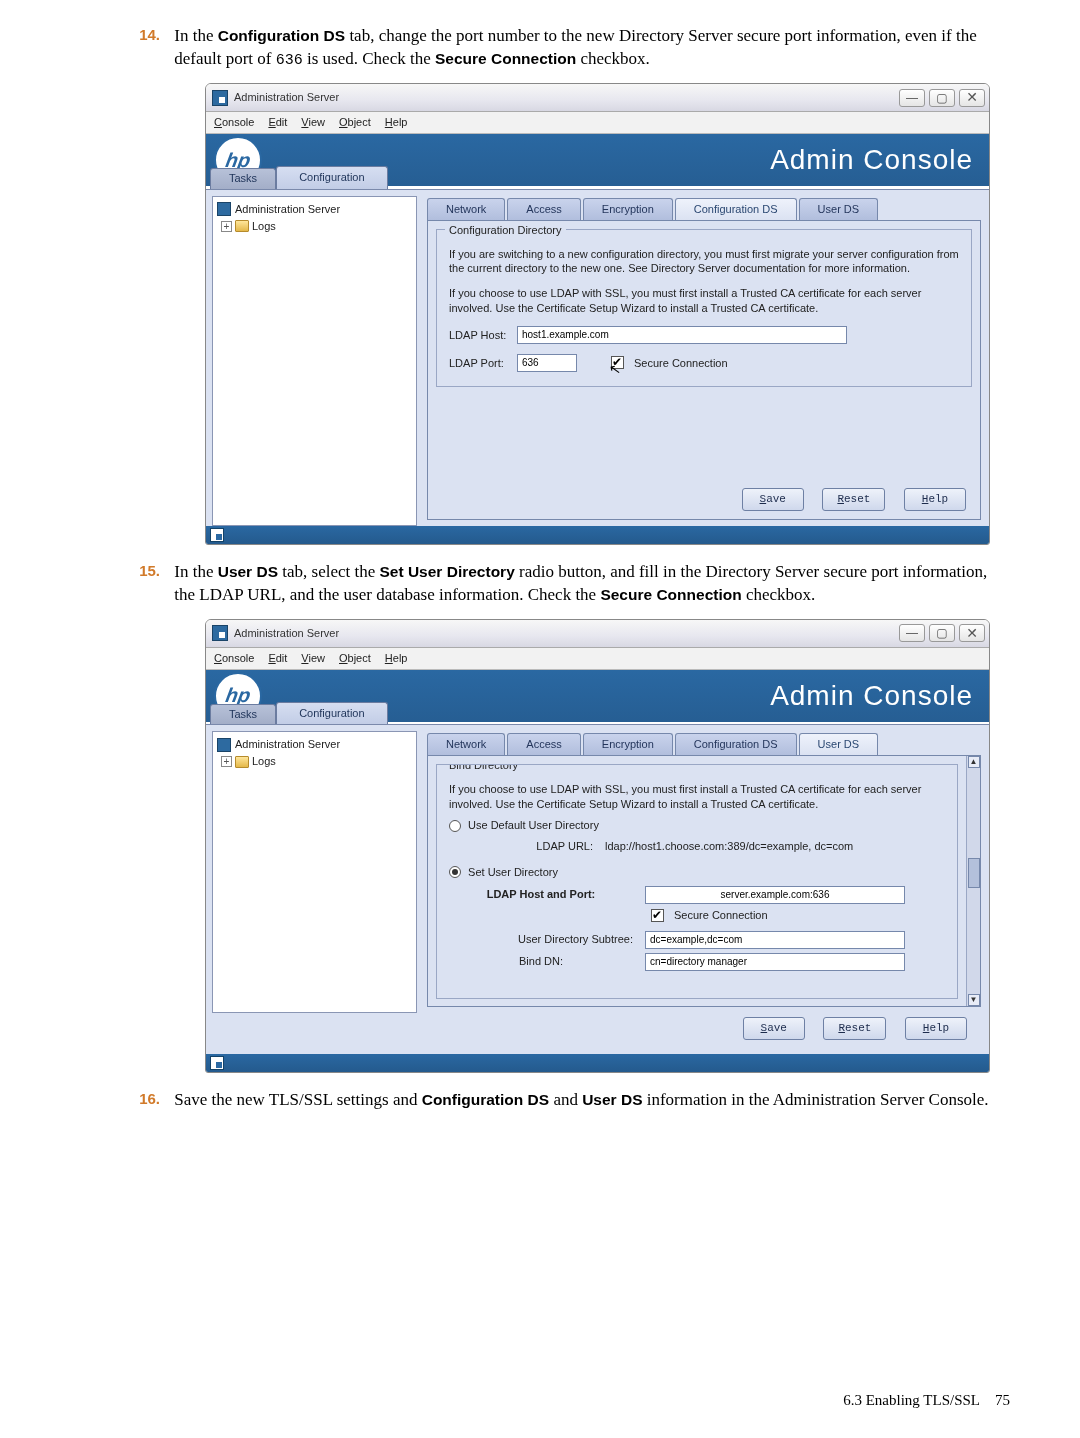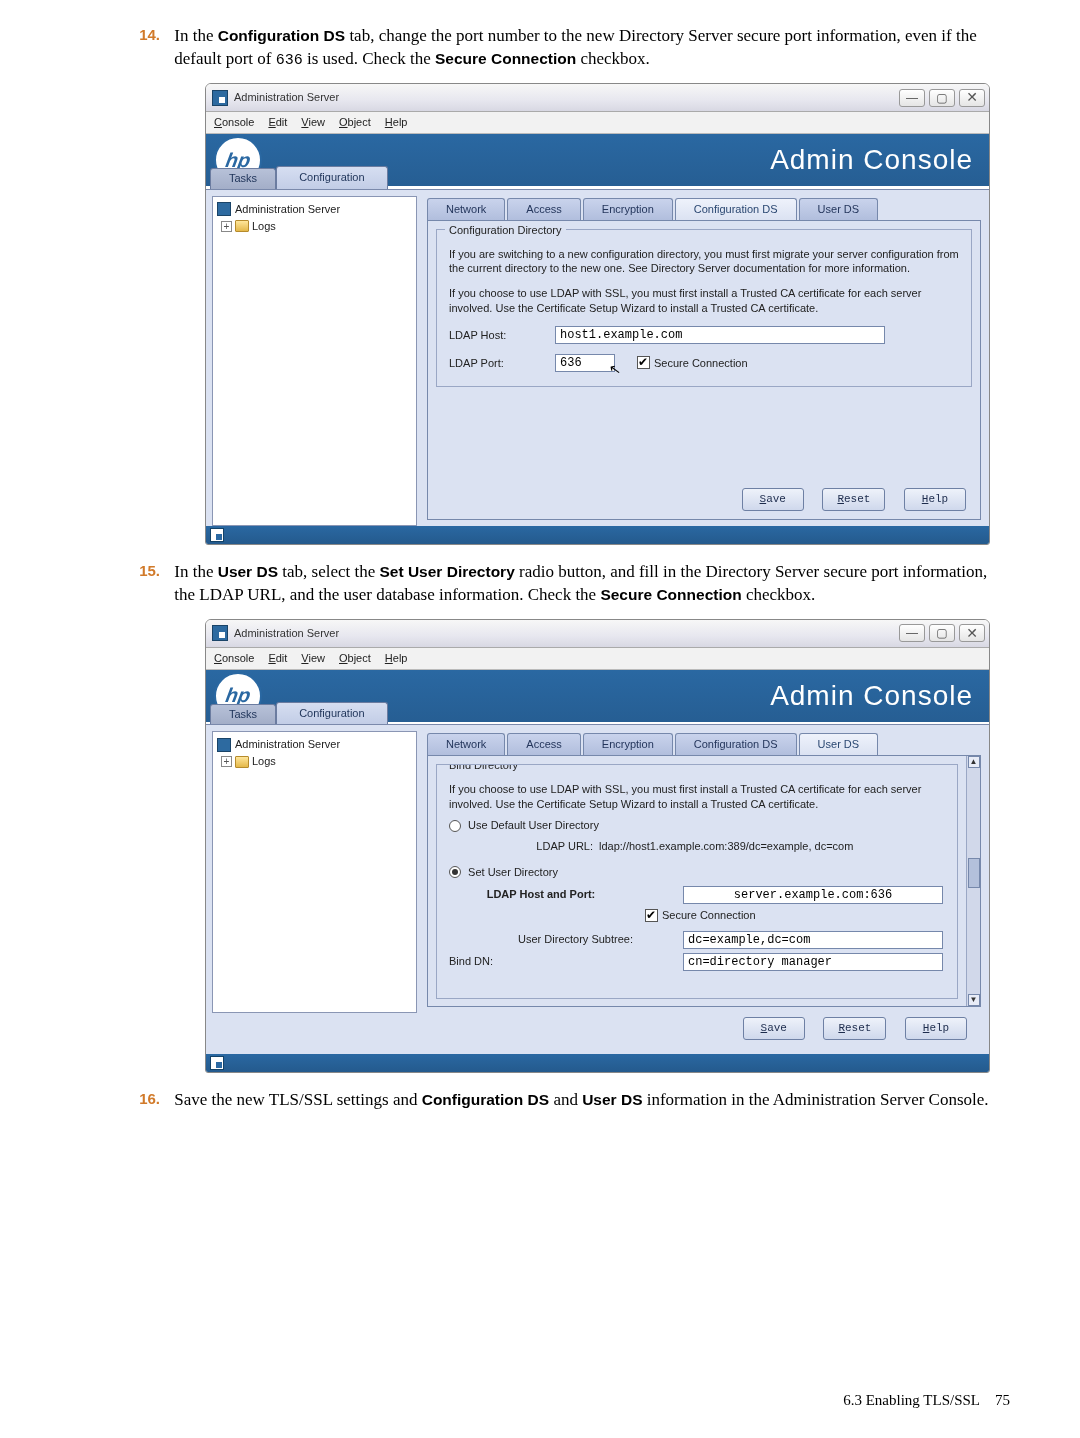--- a/index.html
+++ b/index.html
@@ -130,26 +130,26 @@
     background:#dbe2f2; border:1px solid #7688ab; padding: 0; position:relative;
   }
   .fieldset {
     margin:8px; border:1px solid #9aa7c5; padding:10px 12px 14px;
     border-radius:0;
   }
   .fieldset .legend {
     position:relative; top:-17px; left:-4px; background:#dbe2f2; padding:0 4px; display:inline-block;
   }
   .helptext { margin-top:-8px; line-height:1.35; color:#222; }
-  .pairrow { display:flex; align-items:center; margin-top:10px; gap:0;}
+  .pairrow { display:flex; align-items:center; margin-top:10px; gap:6px;}
   .pairrow .lbl { width:62px; }
   .pairrow .lbl-wide { width:150px; text-align:right; padding-right:6px;}
   input[type=text] {
     border:1px solid #7688ab; background:#fff; height:18px; padding:0 4px;
-    font-family:Liberation Mono, monospace; font-size:12px;margin-left:44px;
+    font-family:Liberation Sans, sans-serif; font-size:10px;
   }
   .chk { position:relative; width:13px; height:13px; border:1px solid #555; background:#fff; display:inline-block; vertical-align:middle;}
   .chk.checked::after { content:"✔"; position:absolute; left:0; top:-3px; font-size:12px; color:#000; }
   .checkbox-label { vertical-align:middle; margin-left:4px;}
   .radio { width:12px; height:12px; border:1px solid #555; border-radius:50%; display:inline-block; vertical-align:middle; background:#fff;}
   .radio.sel::after { content:""; display:block; width:6px; height:6px; background:#333; border-radius:50%; margin:2px;}
   .btnrow { text-align:right; padding: 10px 14px 8px; font-family: Liberation Mono, monospace; }
   .wbtn {
     display:inline-block; min-width:62px; padding:3px 14px;
     background: linear-gradient(#eef2fa,#cfd8ec);
@@ -316,41 +316,41 @@
           <div style="flex:1;">
           <div class="fieldset" style="height:235px; overflow:hidden;">
             <span class="legend">Bind Directory</span>
             <div class="helptext">If you choose to use LDAP with SSL, you must first install a Trusted CA certificate for each server involved. Use the Certificate Setup Wizard to install a Trusted CA certificate.</div>
             <div style="margin-top:6px;">
               <span class="radio"></span>
               <span class="checkbox-label">Use Default User Directory</span>
             </div>
             <div class="pairrow" style="margin-top:6px;">
               <span class="lbl-wide">LDAP URL:</span>
-              <span>ldap://host1.example.com:389/dc=example, dc=com</span>
+              <span>ldap://host1.choose.com:389/dc=example, dc=com</span>
             </div>
             <div style="margin-top:10px;">
               <span class="radio sel"></span>
               <span class="checkbox-label">Set User Directory</span>
             </div>
             <div class="pairrow" style="margin-top:6px;">
               <span style="width:190px; text-align:center; padding-right:6px;font-weight:bold;">LDAP Host and Port:</span>
               <input type="text" style="width: 260px; text-align: center;" value="server.example.com:636">
             </div>
             <div class="pairrow" style="margin-top:4px;">
               <span style="width:196px;"></span>
               <span class="chk checked"></span>
               <span class="checkbox-label">Secure Connection</span>
             </div>
             <div class="pairrow" style="margin-top:8px;">
               <span style="width:190px; text-align:right; padding-right:6px;">User Directory Subtree:</span>
               <input type="text" style="width: 260px;" value="dc=example,dc=com">
             </div>
             <div class="pairrow" style="margin-top:4px;">
-              <span style="width:190px; text-align:left; padding-right:6px;">Bind DN:</span>
+              <span style="width:190px; text-align:center; padding-right:6px;">Bind DN:</span>
               <input type="text" style="width: 260px;" value="cn=directory manager">
             </div>
             
           </div>
           </div>
           <div class="scrollbar">
             <div class="scrollbtn">▲</div>
             <div class="scrolltrack">
                 <div class="scrollthumb"></div>
               </div>

